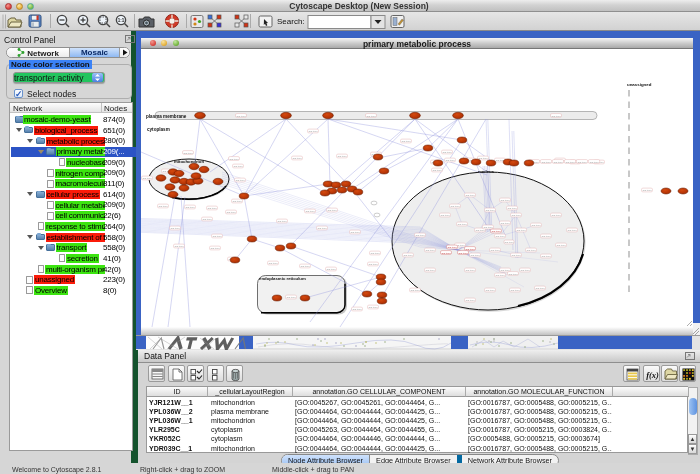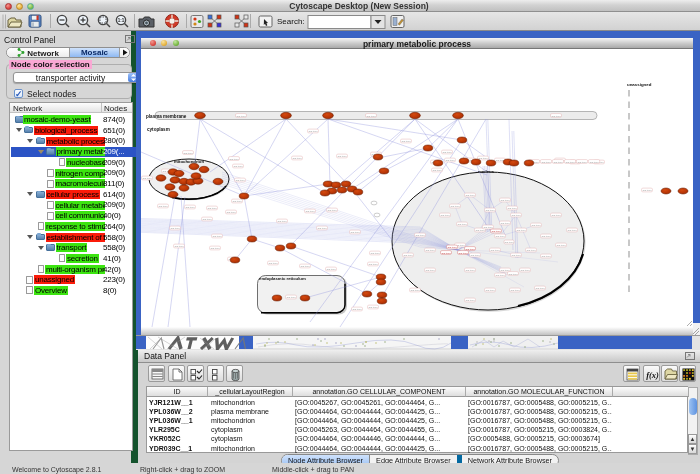--- a/index.html
+++ b/index.html
@@ -13,22 +13,22 @@
 .light { position:absolute; top:3px; width:7px; height:7px; border-radius:50%; }
 
 #toolbar { left:0; top:12px; width:700px; height:19px;
   background:linear-gradient(#e6e6e6,#d2d2d2); border-bottom:1px solid #8a8a8a; }
 .tsep { position:absolute; top:2px; width:1px; height:14px; background:#aaa; }
 #leftpanel { left:0; top:31px; width:138px; height:432px; background:#d6d6d6; border-right:7px solid #14532d; }
 #tabs { position:absolute; left:6px; top:15.5px; width:124px; height:11px; background:#fff;
   border:1px solid #8f8f8f; border-radius:6px; display:flex; overflow:hidden; }
 #tabs .seg { font-size:8px; font-weight:bold; color:#1a1a1a; text-align:center; line-height:10px; }
 #groupbox { position:absolute; left:6px; top:33px; width:126px; height:35px; border:1px solid #aeaeae; border-radius:4px; }
-#gb-label { position:absolute; left:9px; top:28.5px; font-size:8px; font-weight:bold; color:#111; background:#f9a8d4; padding:0 2px; }
-#dropdown { position:absolute; left:13px; top:41px; width:128px; height:11px; background:#ffffff; border:1px solid #949494; border-radius:3px; box-shadow:0 1px 1px rgba(0,0,0,.25); font-size:8.5px; color:#111; text-align:center; line-height:10px; padding-right:13px; }
+#gb-label { position:absolute; left:9px; top:28.5px; font-size:8px; font-weight:bold; color:#111; background:#3b82f6; padding:0 2px; }
+#dropdown { position:absolute; left:13px; top:41px; width:92px; height:11px; background:#22c55e; border:1px solid #949494; border-radius:3px; box-shadow:0 1px 1px rgba(0,0,0,.25); font-size:8.5px; color:#111; line-height:10px; padding-right:13px; }
 #dd-btn { position:absolute; right:1px; top:0px; width:11px; height:9px; border-radius:2px;
   background:linear-gradient(#9cc0f8,#4a7fe0); }
 #checkbox { position:absolute; left:14px; top:58px; width:9px; height:9px; border-radius:2px;
   background:linear-gradient(#fdfeff,#dce9fa); border:1px solid #6a92cc; color:#2858b8; font-size:9px; line-height:8px; text-align:center; font-weight:bold;}
 #cb-label { position:absolute; left:27px; top:58px; font-size:8.5px; color:#111; }
 #treebox { position:absolute; left:9px; top:71px; width:124px; height:349px; background:#fff; border:1px solid #9a9a9a; }
 #treehead { position:absolute; left:0; top:0; width:122px; height:10px; background:linear-gradient(#fdfdfd,#e4e4e4); border-bottom:1px solid #c2c2c2; font-size:8px; color:#222; }
 .trow { position:absolute; left:0; width:126px; height:10.6px; font-size:8px; letter-spacing:-0.2px; white-space:nowrap; }
 .trow .lbl { position:absolute; top:0.7px; height:9.1px; line-height:9.1px; padding:0 1px; color:#000; overflow:hidden; }
 .trow .num { position:absolute; left:92px; top:0.5px; line-height:9.5px; color:#000; }
@@ -230,21 +230,21 @@
             <span class="num" style="">614(0)</span>
           </div>
 <div class="trow" style="top:85.4px;">
             <span class="file" style="left:36px"></span>
             <span class="lbl gbg" style="left:43.5px;max-width:50.5px">cellular metabo</span>
             <span class="num" style="">209(0)</span>
           </div>
 <div class="trow" style="top:96.1px;">
             <span class="file" style="left:36px"></span>
             <span class="lbl gbg" style="left:43.5px;max-width:50.5px">cell communicat</span>
-            <span class="num" style="">40(0)</span>
+            <span class="num" style="">22(6)</span>
           </div>
 <div class="trow" style="top:106.8px;">
             <span class="file" style="left:26.5px"></span>
             <span class="lbl gbg" style="left:34px;max-width:60px">response to stimul</span>
             <span class="num" style="">264(0)</span>
           </div>
 <div class="trow" style="top:117.5px;">
             <span class="arr" style="left:16px;border-top-color:#555"></span>
             <span class="fold" style="left:24.5px"></span>
             <span class="lbl rbg" style="left:34.5px;max-width:59.5px">establishment of lo</span>

